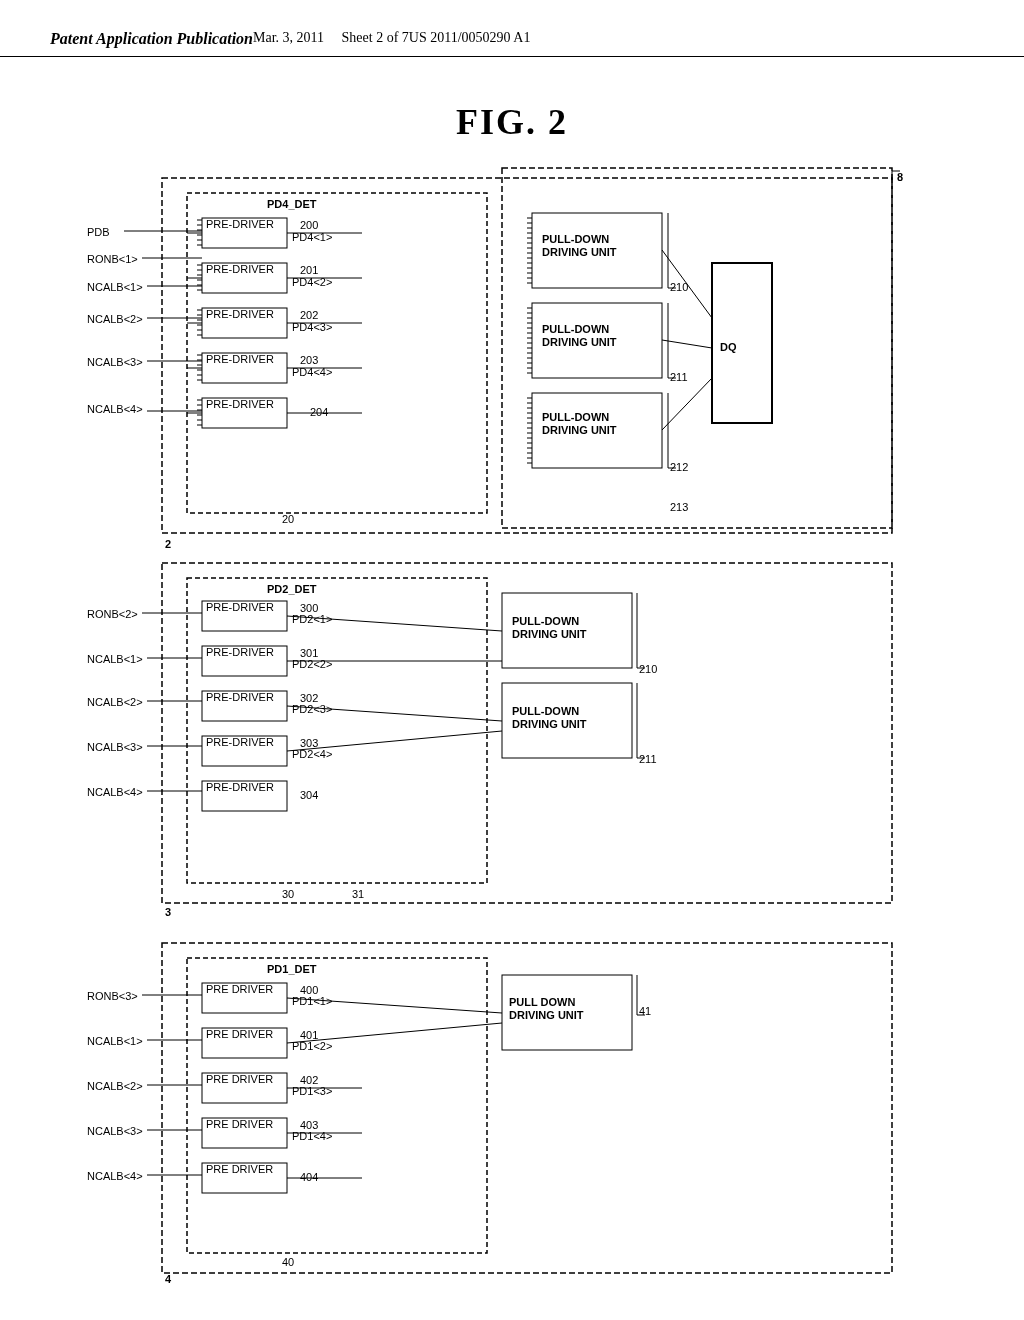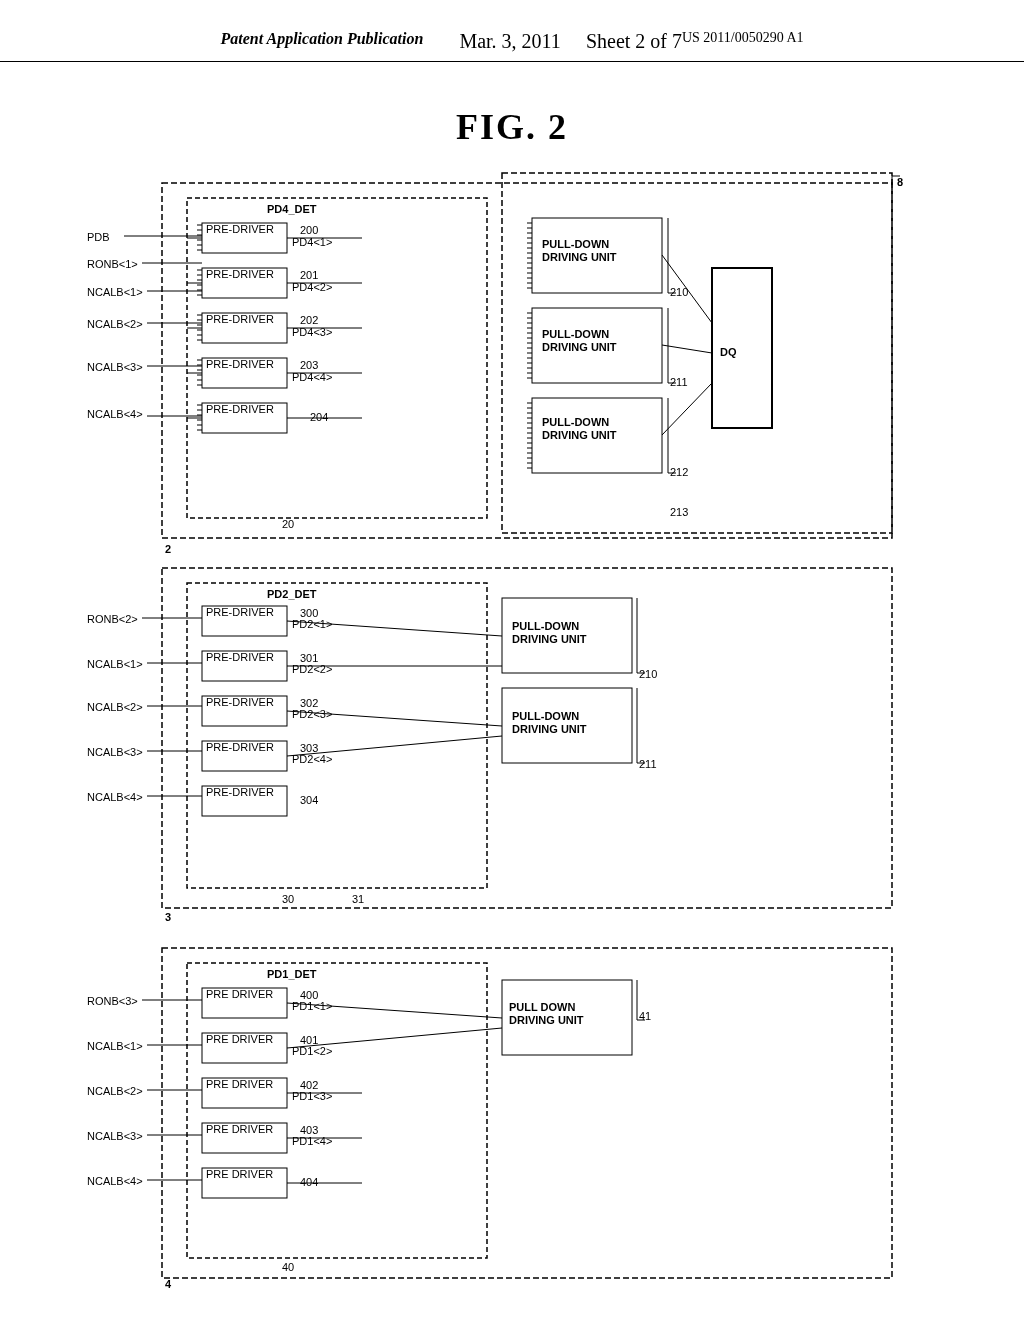--- a/index.html
+++ b/index.html
@@ -7,37 +7,36 @@
       width: 1024px;
       height: 1320px;
       background: #fff;
       font-family: 'Times New Roman', Times, serif;
       position: relative;
       overflow: hidden;
     }
 
     .header {
       display: flex;
-      justify-content: center;
+      justify-content: flex-start;
       align-items: flex-start;
       padding: 30px 50px 0 50px;
       border-bottom: 1px solid #000;
       padding-bottom: 8px;
     }
 
     .header-left {
       font-size: 16px;
       font-weight: bold;
       font-style: italic;
     }
 
     .header-center {
-      font-size: 20px;
+      font-size: 14px;
       text-align: center;
-      margin-left: 36px;
     }
 
     .header-right {
       font-size: 14px;
       text-align: right;
     }
 
     .fig-title {
       text-align: center;
       font-size: 36px;

